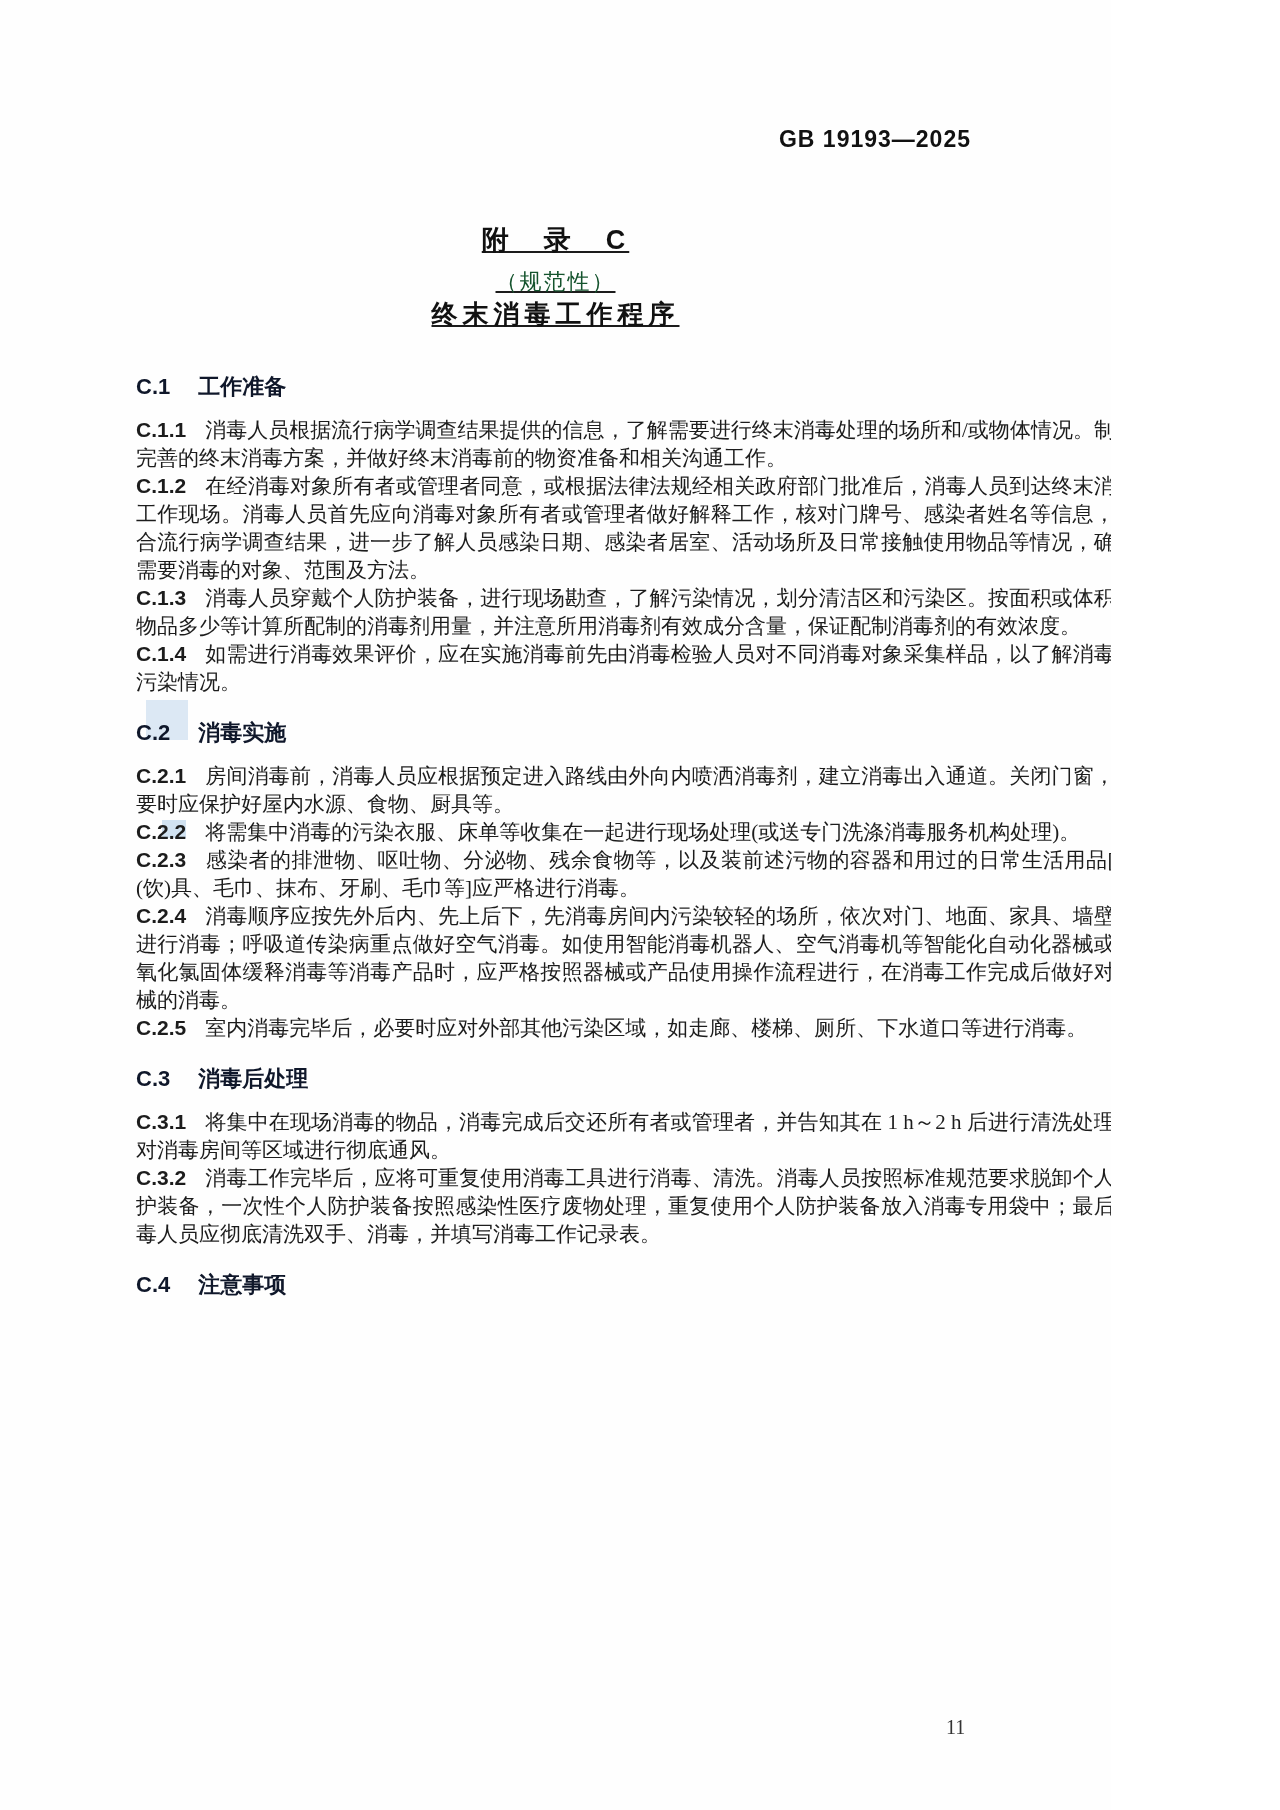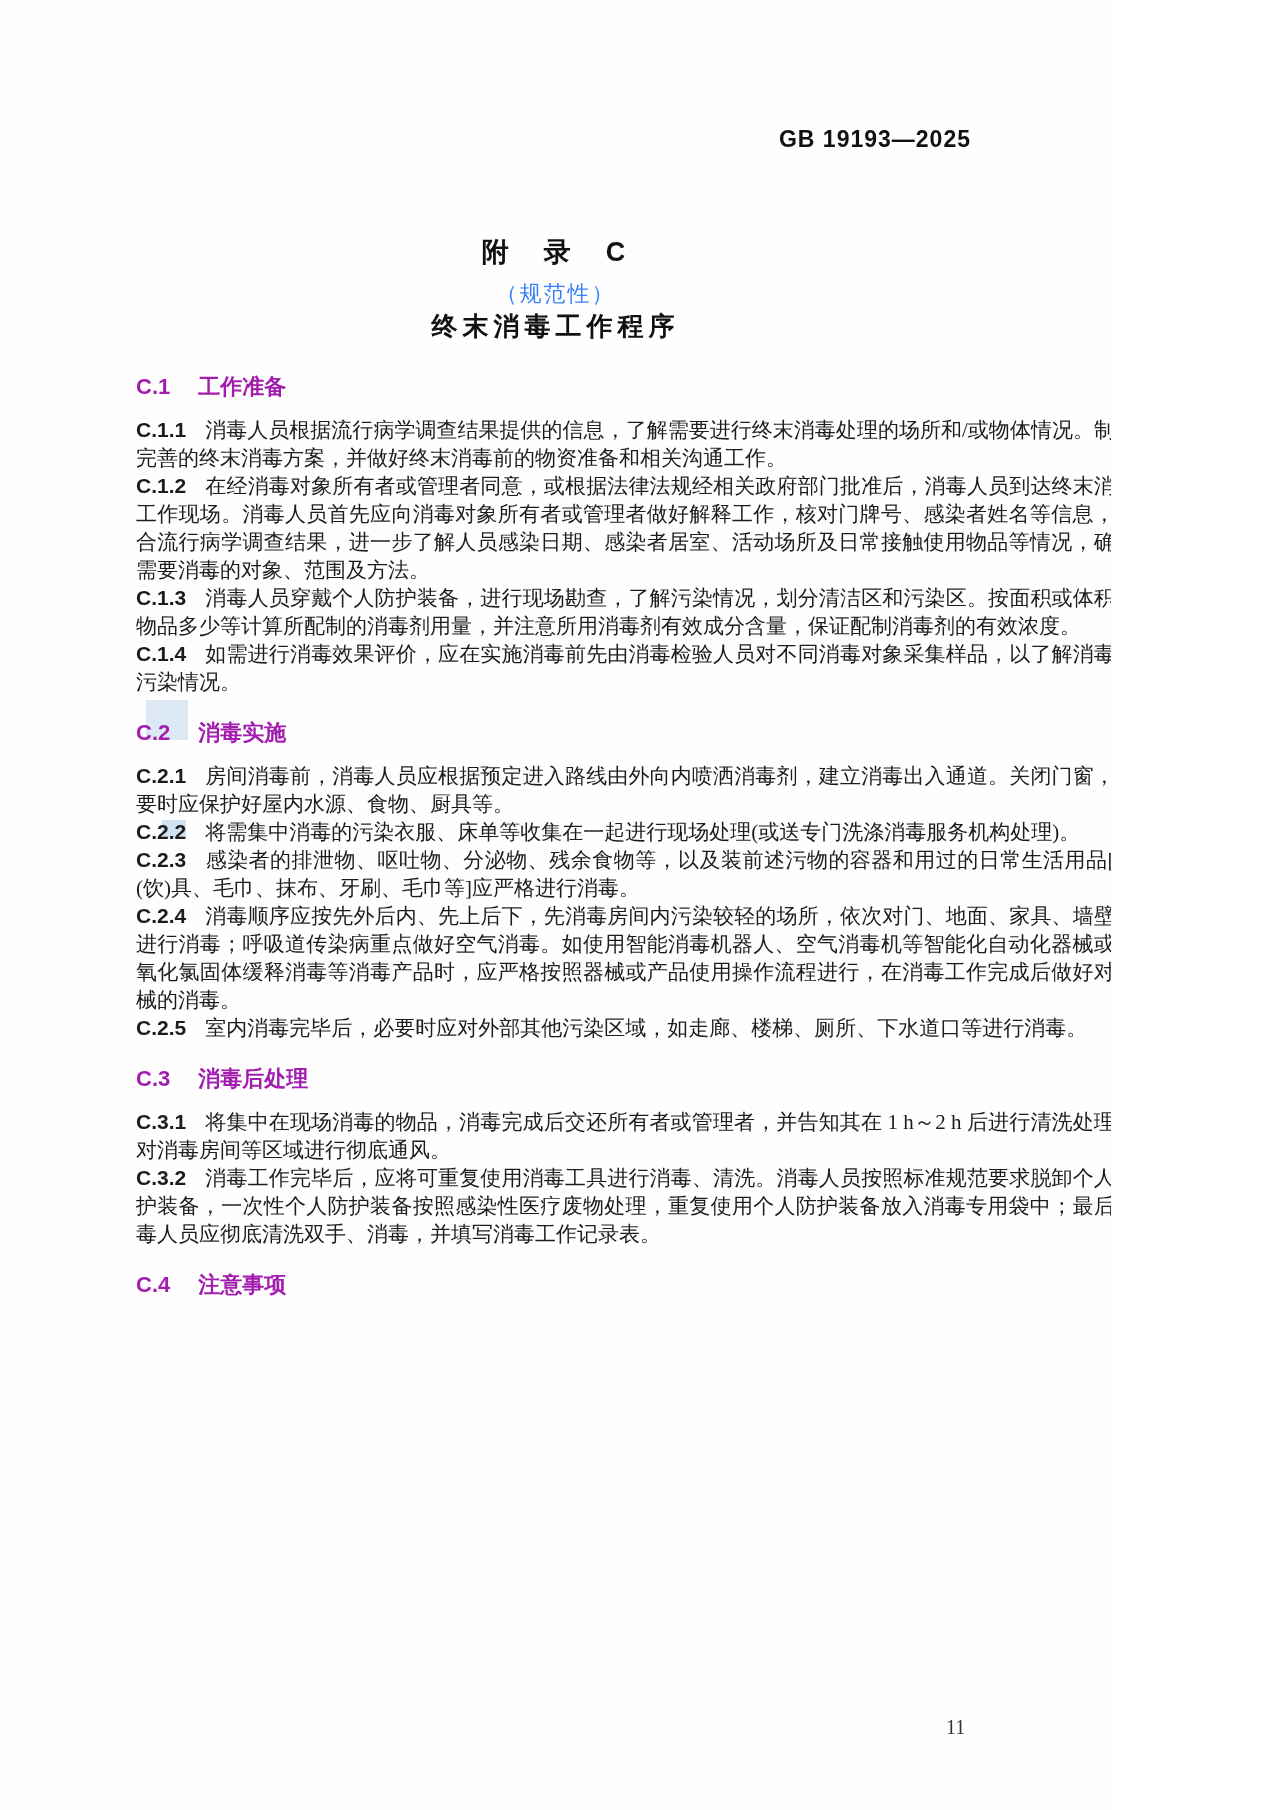--- a/index.html
+++ b/index.html
@@ -10,40 +10,41 @@
     overflow:hidden;
     font-family:"Liberation Serif","DejaVu Serif",serif;
     color:#1c1c1c;
   }
   .std-header{
     position:absolute;top:126px;right:140px;
     font-family:"Liberation Sans","DejaVu Sans",sans-serif;
     font-weight:bold;font-size:23px;letter-spacing:1px;color:#111;
   }
   .title-block{
-    position:absolute;top:234px;left:0;width:100%;
+    position:absolute;top:222px;left:0;width:100%;
     text-align:center;
+    text-decoration:underline;
   }
   .title-line1{
     font-family:"Liberation Sans","DejaVu Sans",sans-serif;
     font-weight:bold;font-size:27px;letter-spacing:4px;color:#111;
   }
   .title-line2{
-    font-size:22px;margin-top:9px;letter-spacing:2px;color:#3b82f6;
+    font-size:22px;margin-top:9px;letter-spacing:2px;color:#14532d;
   }
   .title-line3{
     font-family:"Liberation Sans","DejaVu Sans",sans-serif;
     font-weight:bold;font-size:26px;letter-spacing:5px;color:#111;
   }
   .content{
     position:absolute;left:136px;top:374px;width:1000px;
   }
   h2.sec{
     font-family:"Liberation Sans","DejaVu Sans",sans-serif;
-    font-size:22px;font-weight:bold;color:#a21caf;
+    font-size:22px;font-weight:bold;color:#0f172a;
     line-height:26px;
     margin:24px 0 16px 0;
   }
   h2.sec.first{margin-top:0;}
   .sec-num{margin-right:28px;}
   p.item{
     font-size:21px;line-height:28px;
     text-align:justify;
     margin:0;
     color:#1c1c1c;

